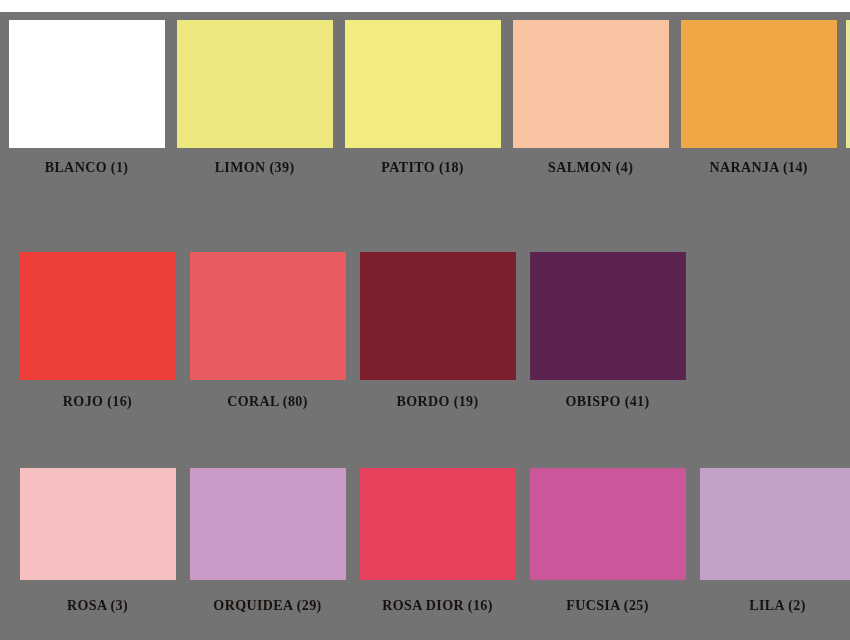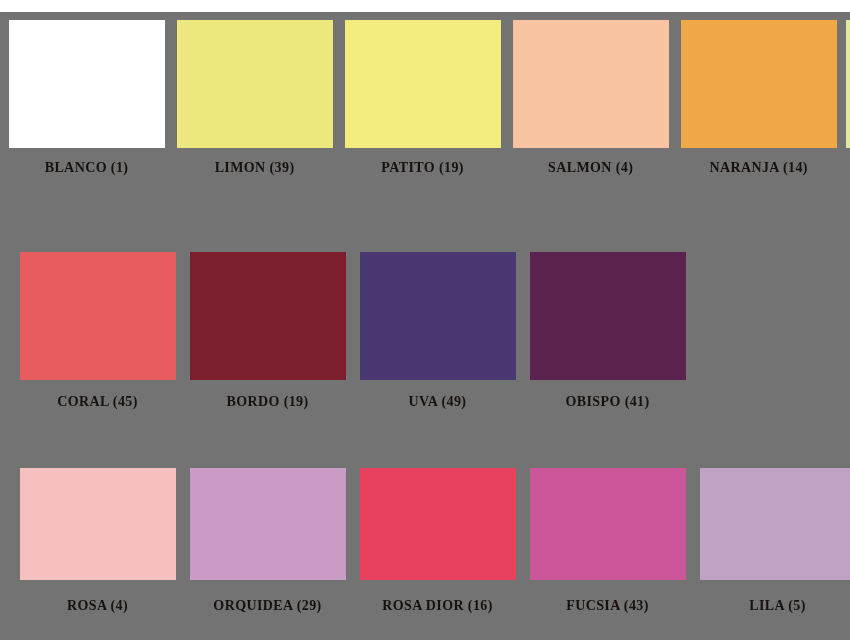--- a/index.html
+++ b/index.html
@@ -100,68 +100,68 @@
       <div class="swatch-cell">
         <div class="swatch-chip is-white" style="background: rgb(255, 255, 255);"></div>
         <div class="swatch-label">BLANCO (1)</div>
       </div>
       <div class="swatch-cell">
         <div class="swatch-chip" style="background: rgb(236, 232, 126);"></div>
         <div class="swatch-label">LIMON (39)</div>
       </div>
       <div class="swatch-cell">
         <div class="swatch-chip" style="background: rgb(242, 236, 126);"></div>
-        <div class="swatch-label">PATITO (19)</div>
+        <div class="swatch-label">PATITO (18)</div>
       </div>
       <div class="swatch-cell">
         <div class="swatch-chip" style="background: rgb(247, 195, 161);"></div>
         <div class="swatch-label">SALMON (4)</div>
       </div>
       <div class="swatch-cell">
         <div class="swatch-chip" style="background: rgb(240, 167, 70);"></div>
         <div class="swatch-label">NARANJA (14)</div>
       </div>
       <div class="swatch-cell is-clipped">
         <div class="swatch-chip" style="background: rgb(228, 232, 154);"></div>
       </div>
     </div>
   <div class="swatch-row" id="swatch-row-2">
       <div class="swatch-cell">
+        <div class="swatch-chip" style="background: rgb(238, 63, 58);"></div>
+        <div class="swatch-label">ROJO (16)</div>
+      </div>
+      <div class="swatch-cell">
         <div class="swatch-chip" style="background: rgb(232, 92, 96);"></div>
-        <div class="swatch-label">CORAL (45)</div>
+        <div class="swatch-label">CORAL (80)</div>
       </div>
       <div class="swatch-cell">
         <div class="swatch-chip" style="background: rgb(123, 31, 46);"></div>
         <div class="swatch-label">BORDO (19)</div>
-      </div>
-      <div class="swatch-cell">
-        <div class="swatch-chip" style="background: rgb(72, 55, 112);"></div>
-        <div class="swatch-label">UVA (49)</div>
       </div>
       <div class="swatch-cell">
         <div class="swatch-chip" style="background: rgb(92, 35, 80);"></div>
         <div class="swatch-label">OBISPO (41)</div>
       </div>
     </div>
   <div class="swatch-row" id="swatch-row-3">
       <div class="swatch-cell">
         <div class="swatch-chip" style="background: rgb(246, 192, 192);"></div>
-        <div class="swatch-label">ROSA (4)</div>
+        <div class="swatch-label">ROSA (3)</div>
       </div>
       <div class="swatch-cell">
         <div class="swatch-chip" style="background: rgb(201, 155, 198);"></div>
         <div class="swatch-label">ORQUIDEA (29)</div>
       </div>
       <div class="swatch-cell">
         <div class="swatch-chip" style="background: rgb(232, 65, 94);"></div>
         <div class="swatch-label">ROSA DIOR (16)</div>
       </div>
       <div class="swatch-cell">
         <div class="swatch-chip" style="background: rgb(203, 86, 153);"></div>
-        <div class="swatch-label">FUCSIA (43)</div>
+        <div class="swatch-label">FUCSIA (25)</div>
       </div>
       <div class="swatch-cell">
         <div class="swatch-chip" style="background: rgb(194, 161, 198);"></div>
-        <div class="swatch-label">LILA (5)</div>
+        <div class="swatch-label">LILA (2)</div>
       </div>
     </div>
 
 </div>
 
 </body></html>

